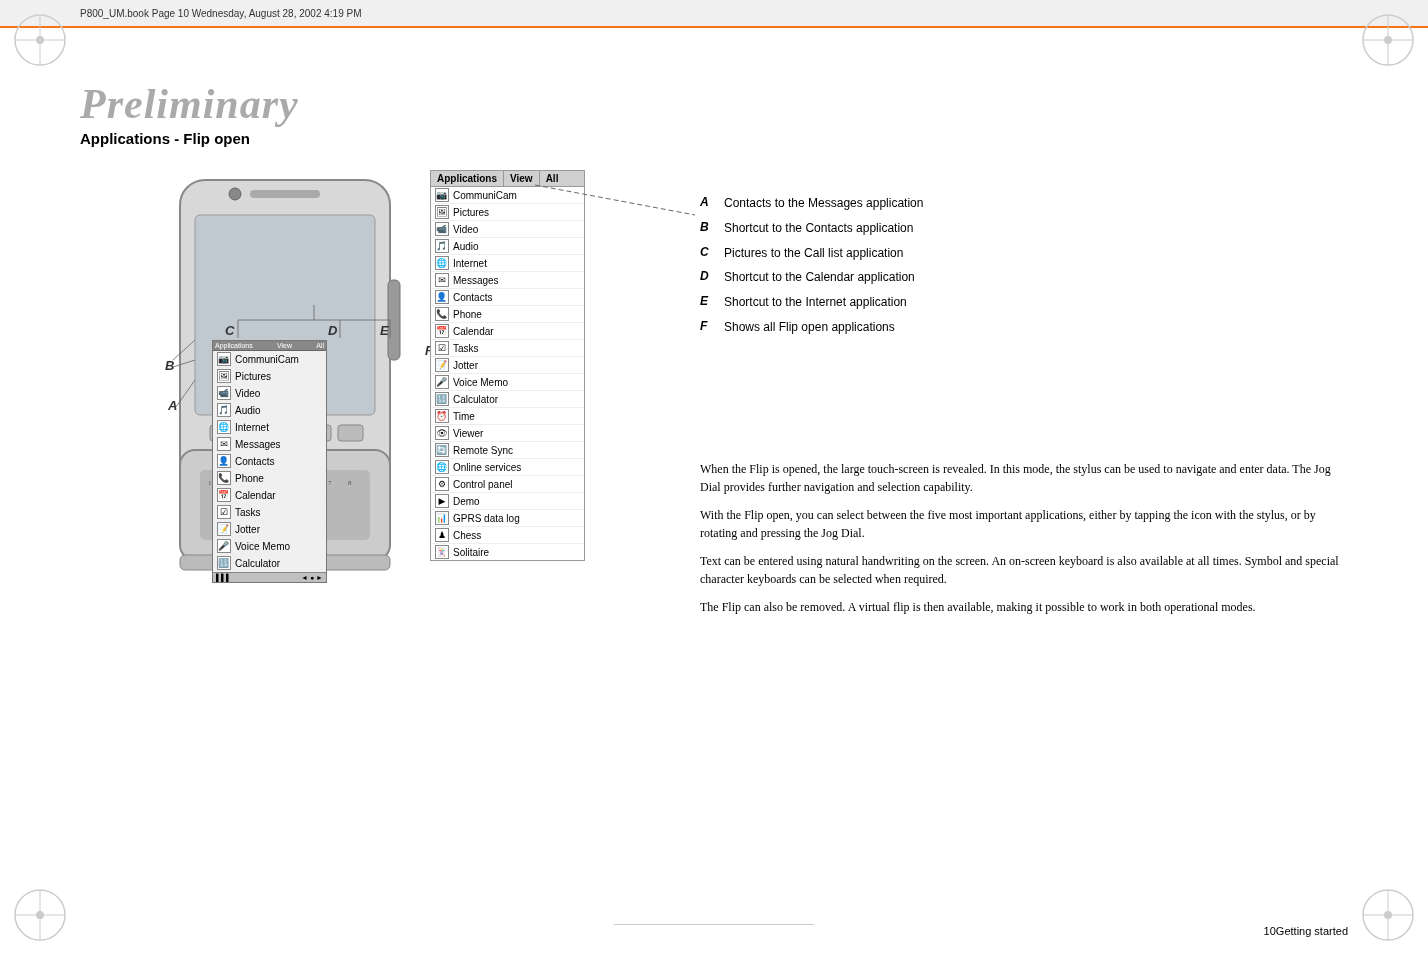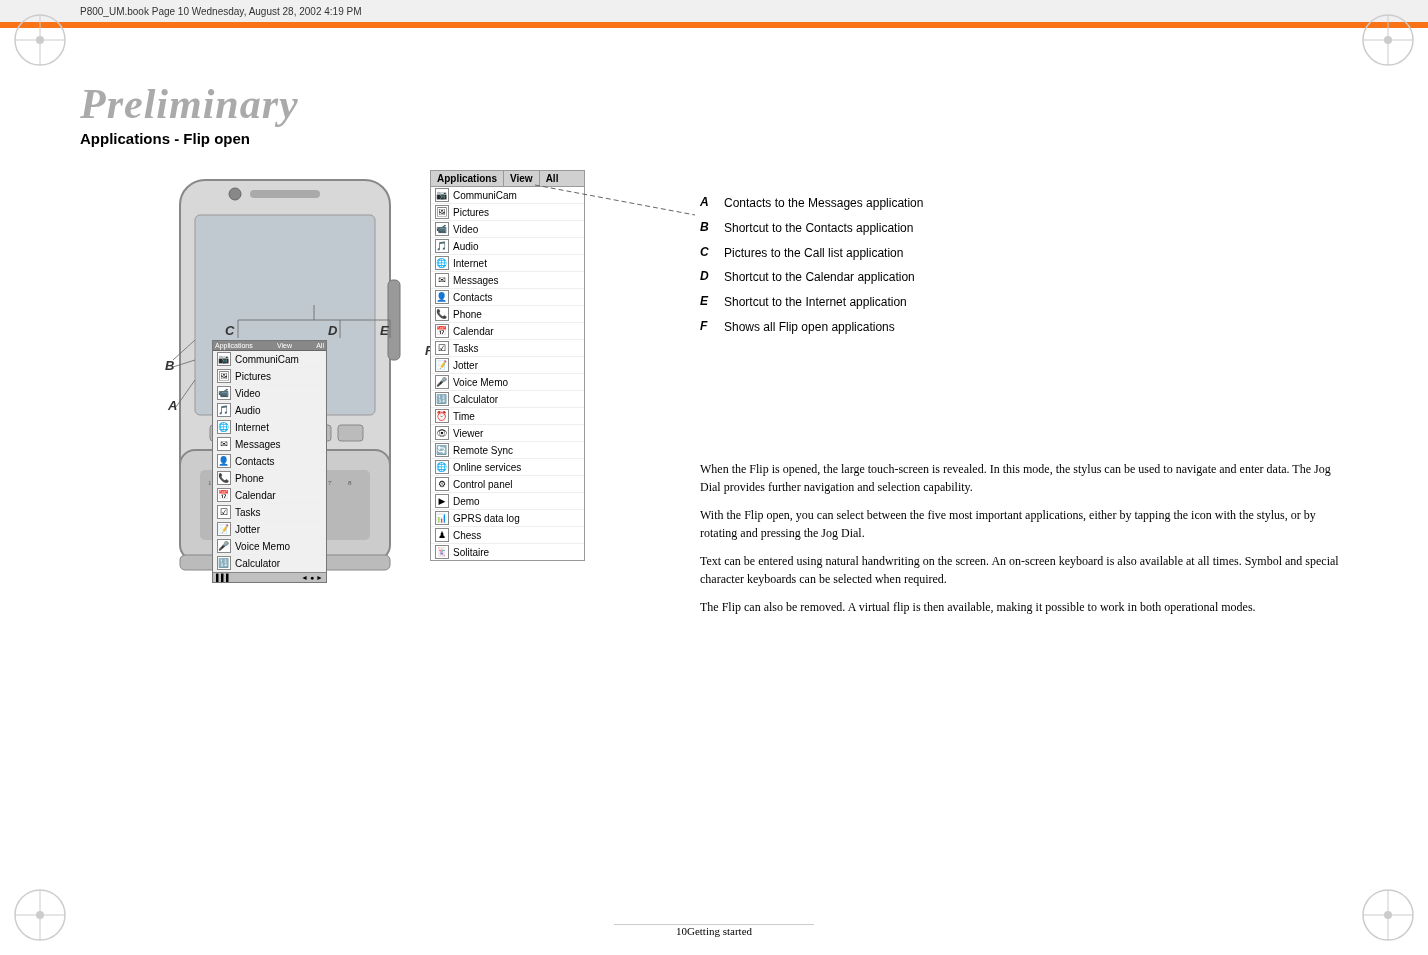--- a/index.html
+++ b/index.html
@@ -23,21 +23,21 @@
     .corner-bl { bottom: 10px; left: 10px; }
     .corner-br { bottom: 10px; right: 10px; }
     .corner-decoration svg { width: 100%; height: 100%; }
 
     
     .header-bar {
       position: absolute;
       top: 0; left: 0; right: 0;
       height: 28px;
       background: #f0f0f0;
-      border-bottom: 6px solid #f97316;
+      border-bottom: 2px solid #f97316;
       display: flex;
       align-items: center;
       padding: 0 80px;
       font-family: Arial, sans-serif;
       font-size: 10px;
       color: #333;
     }
 
     
     .page-title-area {
@@ -169,22 +169,22 @@
       font-family: Liberation Serif, serif;
     }
 
     
     .footer {
       position: absolute;
       bottom: 18px;
       left: 80px;
       right: 80px;
       display: flex;
-      justify-content: center;
-      font-family: Liberation Serif, serif;
+      justify-content: flex-end;
+      font-family: Liberation Sans, sans-serif;
       font-size: 11px;
       color: #000;
     }
   </style>
 </head>
 <body>
 
 <div class="header-bar">
   <span>P800_UM.book  Page 10  Wednesday, August 28, 2002  4:19 PM</span>
 </div>

